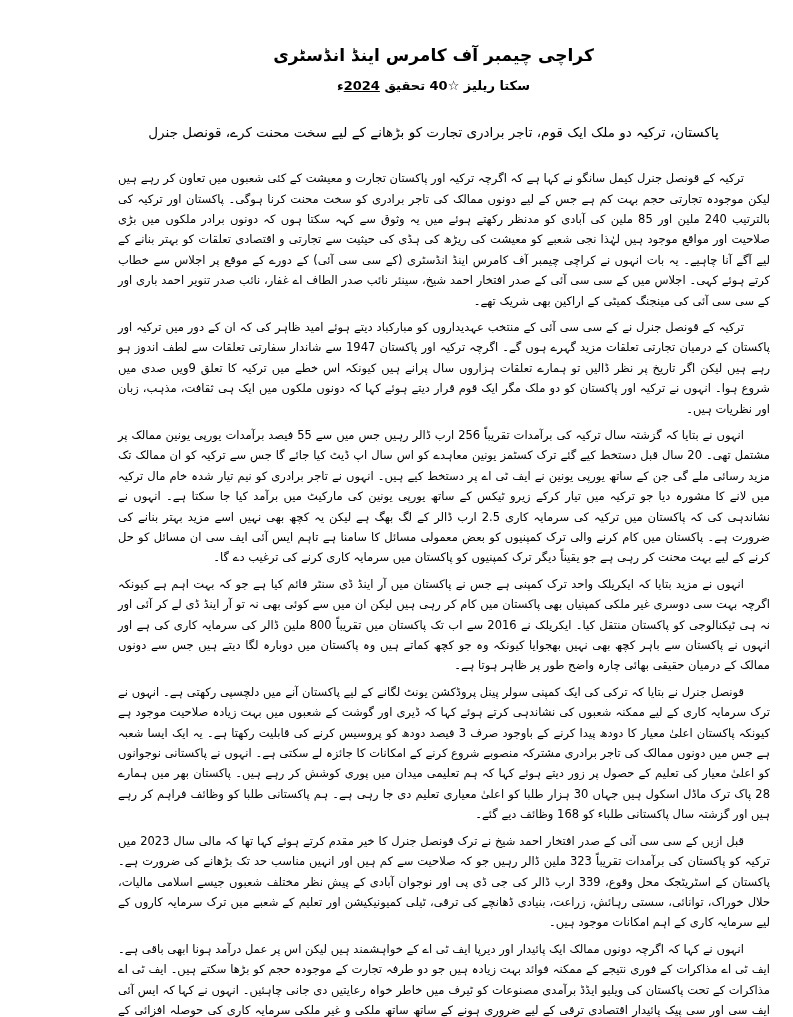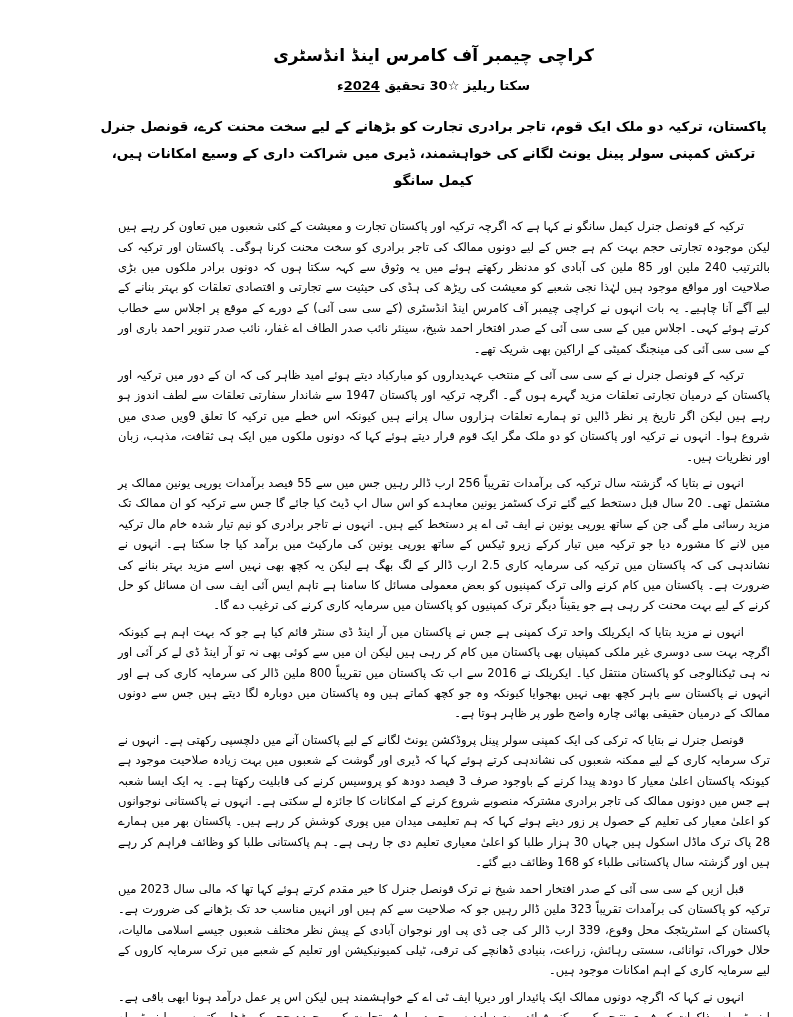--- a/index.html
+++ b/index.html
@@ -23,22 +23,22 @@
   .subtitle{
     text-align:center;
     font-weight:bold;
     font-size:13px;
     margin-top:12px;
     direction:rtl;
   }
   .subtitle .sep{white-space:pre;}
   .subtitle .year{text-decoration:underline;text-align:right;}
   .lead{
-    margin-top:20px;
-    font-weight:bold;
+    margin-top:26px;
+    font-weight:normal;
     font-size:13.5px;
   }
   .lead .lead-line{
     text-align:center;
     line-height:27px;
   }
   .article{
     margin-top:22px;
     font-size:11.5px;
     line-height:20.4px;
@@ -51,26 +51,25 @@
   }
 </style>
 </head>
 <body>
 
 <div class="page">
 
   <div class="title">کراچی چیمبر آف کامرس اینڈ انڈسٹری</div>
 
   <div class="subtitle">
-    <span>سکتا ریلیز</span><span class="sep"> </span><span>☆</span><span>30</span><span class="sep"> </span><span>تحقیق</span><span class="sep"> </span><span class="year">2024</span><span>ء</span>
+    <span>سکتا ریلیز</span><span class="sep"> </span><span>☆</span><span>40</span><span class="sep"> </span><span>تحقیق</span><span class="sep"> </span><span class="year">2024</span><span>ء</span>
   </div>
 
   <div class="lead">
     <div class="lead-line">پاکستان، ترکیہ دو ملک ایک قوم، تاجر برادری تجارت کو بڑھانے کے لیے سخت محنت کرے، قونصل جنرل</div>
-    <div class="lead-line">ترکش کمپنی سولر پینل یونٹ لگانے کی خواہشمند، ڈیری میں شراکت داری کے وسیع امکانات ہیں، کیمل سانگو</div>
   </div>
 
   <div class="article">
     <p>ترکیہ کے قونصل جنرل کیمل سانگو نے کہا ہے کہ اگرچہ ترکیہ اور پاکستان تجارت و معیشت کے کئی شعبوں میں تعاون کر رہے ہیں لیکن موجودہ تجارتی حجم بہت کم ہے جس کے لیے دونوں ممالک کی تاجر برادری کو سخت محنت کرنا ہوگی۔ پاکستان اور ترکیہ کی بالترتیب 240 ملین اور 85 ملین کی آبادی کو مدنظر رکھتے ہوئے میں یہ وثوق سے کہہ سکتا ہوں کہ دونوں برادر ملکوں میں بڑی صلاحیت اور مواقع موجود ہیں لہٰذا نجی شعبے کو معیشت کی ریڑھ کی ہڈی کی حیثیت سے تجارتی و اقتصادی تعلقات کو بہتر بنانے کے لیے آگے آنا چاہیے۔ یہ بات انہوں نے کراچی چیمبر آف کامرس اینڈ انڈسٹری (کے سی سی آئی) کے دورے کے موقع پر اجلاس سے خطاب کرتے ہوئے کہی۔ اجلاس میں کے سی سی آئی کے صدر افتخار احمد شیخ، سینئر نائب صدر الطاف اے غفار، نائب صدر تنویر احمد باری اور کے سی سی آئی کی مینجنگ کمیٹی کے اراکین بھی شریک تھے۔</p>
     <p>ترکیہ کے قونصل جنرل نے کے سی سی آئی کے منتخب عہدیداروں کو مبارکباد دیتے ہوئے امید ظاہر کی کہ ان کے دور میں ترکیہ اور پاکستان کے درمیان تجارتی تعلقات مزید گہرے ہوں گے۔ اگرچہ ترکیہ اور پاکستان 1947 سے شاندار سفارتی تعلقات سے لطف اندوز ہو رہے ہیں لیکن اگر تاریخ پر نظر ڈالیں تو ہمارے تعلقات ہزاروں سال پرانے ہیں کیونکہ اس خطے میں ترکیہ کا تعلق 9ویں صدی میں شروع ہوا۔ انہوں نے ترکیہ اور پاکستان کو دو ملک مگر ایک قوم قرار دیتے ہوئے کہا کہ دونوں ملکوں میں ایک ہی ثقافت، مذہب، زبان اور نظریات ہیں۔</p>
     <p>انہوں نے بتایا کہ گزشتہ سال ترکیہ کی برآمدات تقریباً 256 ارب ڈالر رہیں جس میں سے 55 فیصد برآمدات یورپی یونین ممالک پر مشتمل تھی۔ 20 سال قبل دستخط کیے گئے ترک کسٹمز یونین معاہدے کو اس سال اپ ڈیٹ کیا جائے گا جس سے ترکیہ کو ان ممالک تک مزید رسائی ملے گی جن کے ساتھ یورپی یونین نے ایف ٹی اے پر دستخط کیے ہیں۔ انہوں نے تاجر برادری کو نیم تیار شدہ خام مال ترکیہ میں لانے کا مشورہ دیا جو ترکیہ میں تیار کرکے زیرو ٹیکس کے ساتھ یورپی یونین کی مارکیٹ میں برآمد کیا جا سکتا ہے۔ انہوں نے نشاندہی کی کہ پاکستان میں ترکیہ کی سرمایہ کاری 2.5 ارب ڈالر کے لگ بھگ ہے لیکن یہ کچھ بھی نہیں اسے مزید بہتر بنانے کی ضرورت ہے۔ پاکستان میں کام کرنے والی ترک کمپنیوں کو بعض معمولی مسائل کا سامنا ہے تاہم ایس آئی ایف سی ان مسائل کو حل کرنے کے لیے بہت محنت کر رہی ہے جو یقیناً دیگر ترک کمپنیوں کو پاکستان میں سرمایہ کاری کرنے کی ترغیب دے گا۔</p>
     <p>انہوں نے مزید بتایا کہ ایکریلک واحد ترک کمپنی ہے جس نے پاکستان میں آر اینڈ ڈی سنٹر قائم کیا ہے جو کہ بہت اہم ہے کیونکہ اگرچہ بہت سی دوسری غیر ملکی کمپنیاں بھی پاکستان میں کام کر رہی ہیں لیکن ان میں سے کوئی بھی نہ تو آر اینڈ ڈی لے کر آئی اور نہ ہی ٹیکنالوجی کو پاکستان منتقل کیا۔ ایکریلک نے 2016 سے اب تک پاکستان میں تقریباً 800 ملین ڈالر کی سرمایہ کاری کی ہے اور انہوں نے پاکستان سے باہر کچھ بھی نہیں بھجوایا کیونکہ وہ جو کچھ کماتے ہیں وہ پاکستان میں دوبارہ لگا دیتے ہیں جس سے دونوں ممالک کے درمیان حقیقی بھائی چارہ واضح طور پر ظاہر ہوتا ہے۔</p>
     <p>قونصل جنرل نے بتایا کہ ترکی کی ایک کمپنی سولر پینل پروڈکشن یونٹ لگانے کے لیے پاکستان آنے میں دلچسپی رکھتی ہے۔ انہوں نے ترک سرمایہ کاری کے لیے ممکنہ شعبوں کی نشاندہی کرتے ہوئے کہا کہ ڈیری اور گوشت کے شعبوں میں بہت زیادہ صلاحیت موجود ہے کیونکہ پاکستان اعلیٰ معیار کا دودھ پیدا کرنے کے باوجود صرف 3 فیصد دودھ کو پروسیس کرنے کی قابلیت رکھتا ہے۔ یہ ایک ایسا شعبہ ہے جس میں دونوں ممالک کی تاجر برادری مشترکہ منصوبے شروع کرنے کے امکانات کا جائزہ لے سکتی ہے۔ انہوں نے پاکستانی نوجوانوں کو اعلیٰ معیار کی تعلیم کے حصول پر زور دیتے ہوئے کہا کہ ہم تعلیمی میدان میں پوری کوشش کر رہے ہیں۔ پاکستان بھر میں ہمارے 28 پاک ترک ماڈل اسکول ہیں جہاں 30 ہزار طلبا کو اعلیٰ معیاری تعلیم دی جا رہی ہے۔ ہم پاکستانی طلبا کو وظائف فراہم کر رہے ہیں اور گزشتہ سال پاکستانی طلباء کو 168 وظائف دیے گئے۔</p>
     <p>قبل ازیں کے سی سی آئی کے صدر افتخار احمد شیخ نے ترک قونصل جنرل کا خیر مقدم کرتے ہوئے کہا تھا کہ مالی سال 2023 میں ترکیہ کو پاکستان کی برآمدات تقریباً 323 ملین ڈالر رہیں جو کہ صلاحیت سے کم ہیں اور انہیں مناسب حد تک بڑھانے کی ضرورت ہے۔ پاکستان کے اسٹریٹجک محل وقوع، 339 ارب ڈالر کی جی ڈی پی اور نوجوان آبادی کے پیش نظر مختلف شعبوں جیسے اسلامی مالیات، حلال خوراک، توانائی، سستی رہائش، زراعت، بنیادی ڈھانچے کی ترقی، ٹیلی کمیونیکیشن اور تعلیم کے شعبے میں ترک سرمایہ کاروں کے لیے سرمایہ کاری کے اہم امکانات موجود ہیں۔</p>
     <p>انہوں نے کہا کہ اگرچہ دونوں ممالک ایک پائیدار اور دیرپا ایف ٹی اے کے خواہشمند ہیں لیکن اس پر عمل درآمد ہونا ابھی باقی ہے۔ ایف ٹی اے مذاکرات کے فوری نتیجے کے ممکنہ فوائد بہت زیادہ ہیں جو دو طرفہ تجارت کے موجودہ حجم کو بڑھا سکتے ہیں۔ ایف ٹی اے مذاکرات کے تحت پاکستان کی ویلیو ایڈڈ برآمدی مصنوعات کو ٹیرف میں خاطر خواہ رعایتیں دی جانی چاہئیں۔ انہوں نے کہا کہ ایس آئی ایف سی اور سی پیک پائیدار اقتصادی ترقی کے لیے ضروری ہونے کے ساتھ ساتھ ملکی و غیر ملکی سرمایہ کاری کی حوصلہ افزائی کے لیے مؤثر ہتھیار ہیں۔ ترک کمپنیاں سی پیک کے تحت خصوصی اقتصادی زونز میں مشترکہ شراکت داری تلاش کر سکتی ہیں جس سے ہمارے اقتصادی تعلقات مزید مضبوط ہو سکتے ہیں۔ انہوں نے تعلیم کے شعبے میں تعلقات کو قائم کرنے کے لیے پاکستانی اور ترک یونیورسٹیوں کے درمیان ادارہ جاتی روابط قائم کرنے کی ضرورت پر بھی زور دیا جس سے پاکستانی یونیورسٹیوں کی تعلیم اور تحقیق کے معیار کو بہتر بنانے میں مدد ملے گی۔</p>

